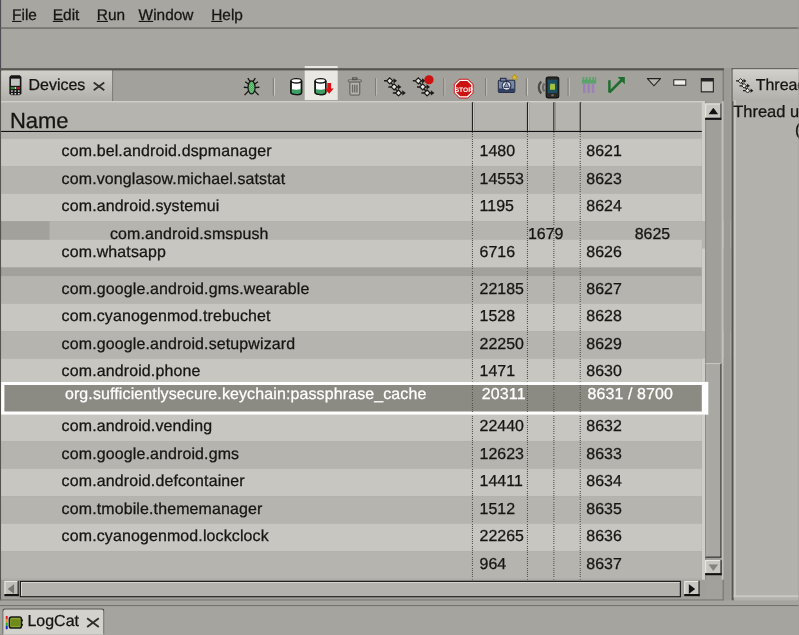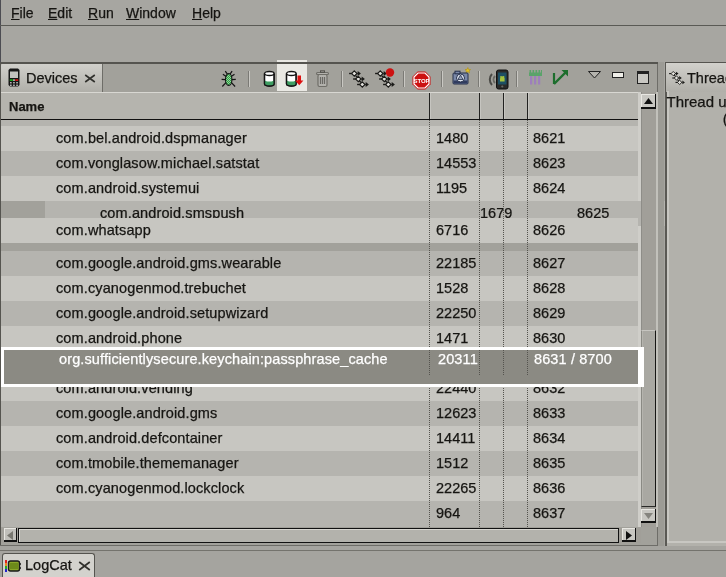--- a/index.html
+++ b/index.html
@@ -190,21 +190,21 @@
    <path d="M0.5 0.5 L12.5 0.5 L6.5 7 Z" fill="#b5b4ae" stroke="#222" stroke-width="1"></path>
  </svg>
 
  <div class="abs" style="left:612px;top:72px;width:10px;height:4px;background:#f0efe9;border:1px solid #222;"></div>
 
  <div class="abs" style="left:637px;top:71px;width:10px;height:9px;background:#c9c8c3;border:1px solid #222;border-top:3px solid #222;"></div>
 
  <div class="abs" style="left:1px;top:92px;width:640px;height:28px;background:#b5b4ae;
       border-top:1px solid #d8d7d2;box-sizing:border-box;"></div>
  <div class="abs" style="left:1px;top:119px;width:638px;height:1px;background:#111;"></div>
- <div class="abs" style="left:9px;top:99px;font-size:13px;font-weight:bold;">Name</div>
+ <div class="abs" style="left:9px;top:99px;font-size:20px;">Name</div>
  <div class="hsep" style="left:429px;"></div>
  <div class="hsep" style="left:479px;"></div>
  <div class="hsep" style="left:503px;"></div>
  <div class="hsep" style="left:527px;"></div>
 
  <div class="abs" style="left:1px;top:120px;width:637px;height:6px;background:#b5b4af;"></div>
  <div class="abs" style="left:638px;top:92px;width:3px;height:435px;background:#cfcec9;"></div>
 
  <div class="row rl" style="top:126px;">
     <span class="rn">com.bel.android.dspmanager</span>
@@ -234,21 +234,21 @@
  <div class="row rd" style="top:251px;">
     <span class="rn">com.google.android.gms.wearable</span>
     <span class="rp">22185</span>
     <span class="ro">8627</span>
   </div>
  <div class="row rl" style="top:276px;">
     <span class="rn">com.cyanogenmod.trebuchet</span>
     <span class="rp">1528</span>
     <span class="ro">8628</span>
   </div>
- <div class="row rd" style="top:301px;">
+ <div class="row rd" style="top:301px;padding-left:27px;">
     <span class="rn">com.google.android.setupwizard</span>
     <span class="rp">22250</span>
     <span class="ro">8629</span>
   </div>
  <div class="row rl" style="top:326px;">
     <span class="rn">com.android.phone</span>
     <span class="rp">1471</span>
     <span class="ro">8630</span>
   </div>
  <div class="row rd" style="top:351px;"></div>
@@ -281,21 +281,21 @@
     <span class="rp">964</span>
     <span class="ro">8637</span>
   </div>
  <div class="abs" style="left:1px;top:526px;width:637px;height:1px;background:#b5b4af;"></div>
 
  <div class="dots" style="left:429px;"></div>
  <div class="dots" style="left:479px;"></div>
  <div class="dots" style="left:503px;"></div>
  <div class="dots" style="left:527px;"></div>
 
- <div class="abs" style="left:1px;top:347px;width:643px;height:40px;background:#8b8a83;
+ <div class="abs" style="left:1px;top:347px;width:643px;height:30px;background:#8b8a83;
       border:3px solid #fff;border-right:6px solid #fff;box-sizing:border-box;color:#fff;font-size:14.5px;letter-spacing:0.12px;z-index:5;">
    <i style="position:absolute;left:425px;top:0;height:26px;width:1px;background:repeating-linear-gradient(to bottom,#54534e 0 1px,transparent 1px 2px);"></i>
    <i style="position:absolute;left:475px;top:0;height:26px;width:1px;background:repeating-linear-gradient(to bottom,#54534e 0 1px,transparent 1px 2px);"></i>
    <i style="position:absolute;left:499px;top:0;height:26px;width:1px;background:repeating-linear-gradient(to bottom,#54534e 0 1px,transparent 1px 2px);"></i>
    <i style="position:absolute;left:523px;top:0;height:26px;width:1px;background:repeating-linear-gradient(to bottom,#54534e 0 1px,transparent 1px 2px);"></i>
    <span style="position:absolute;left:55px;top:1px;white-space:nowrap;">org.sufficientlysecure.keychain:passphrase_cache</span>
    <span style="position:absolute;left:434px;top:1px;">20311</span>
    <span style="position:absolute;left:530px;top:1px;">8631 / 8700</span>
  </div>
 

